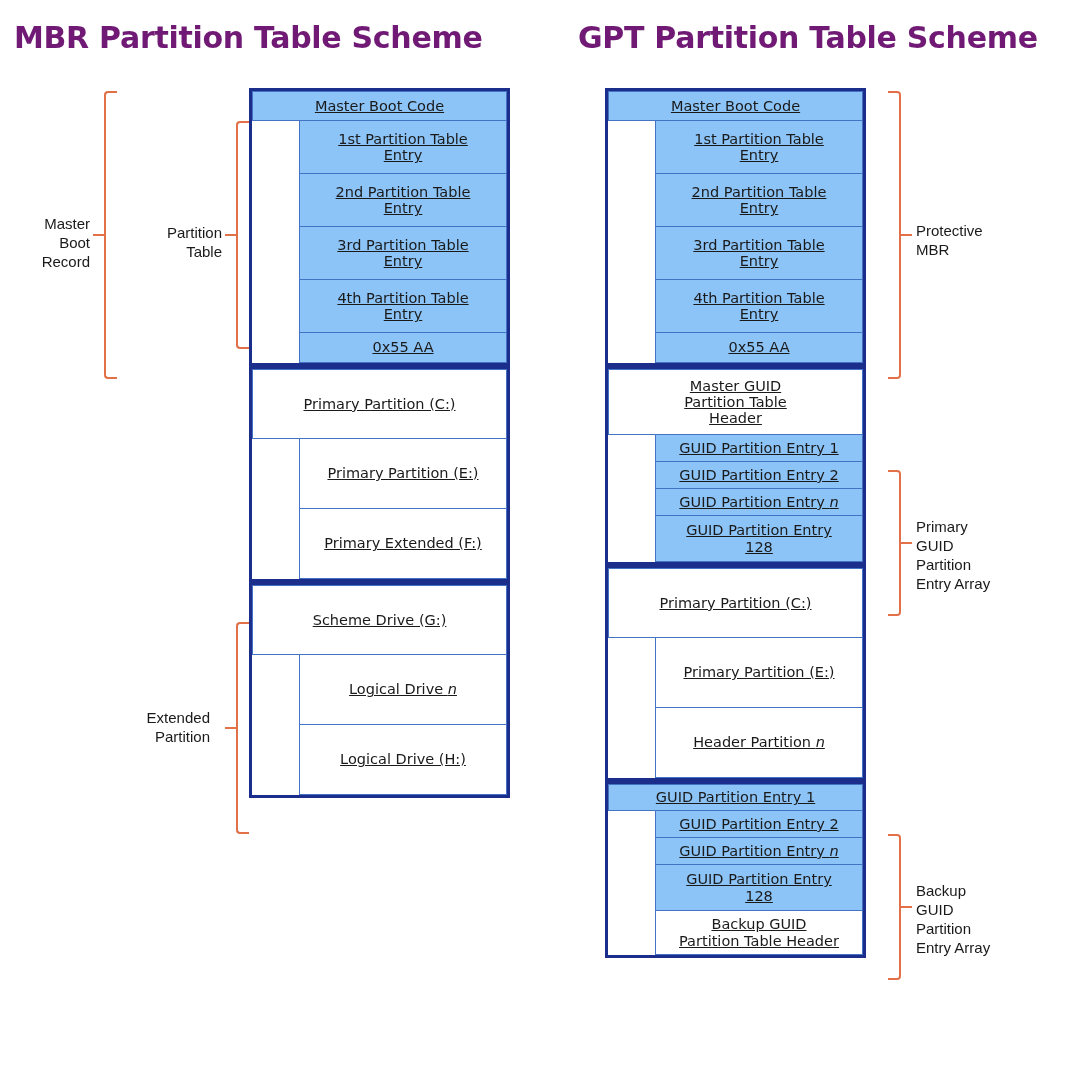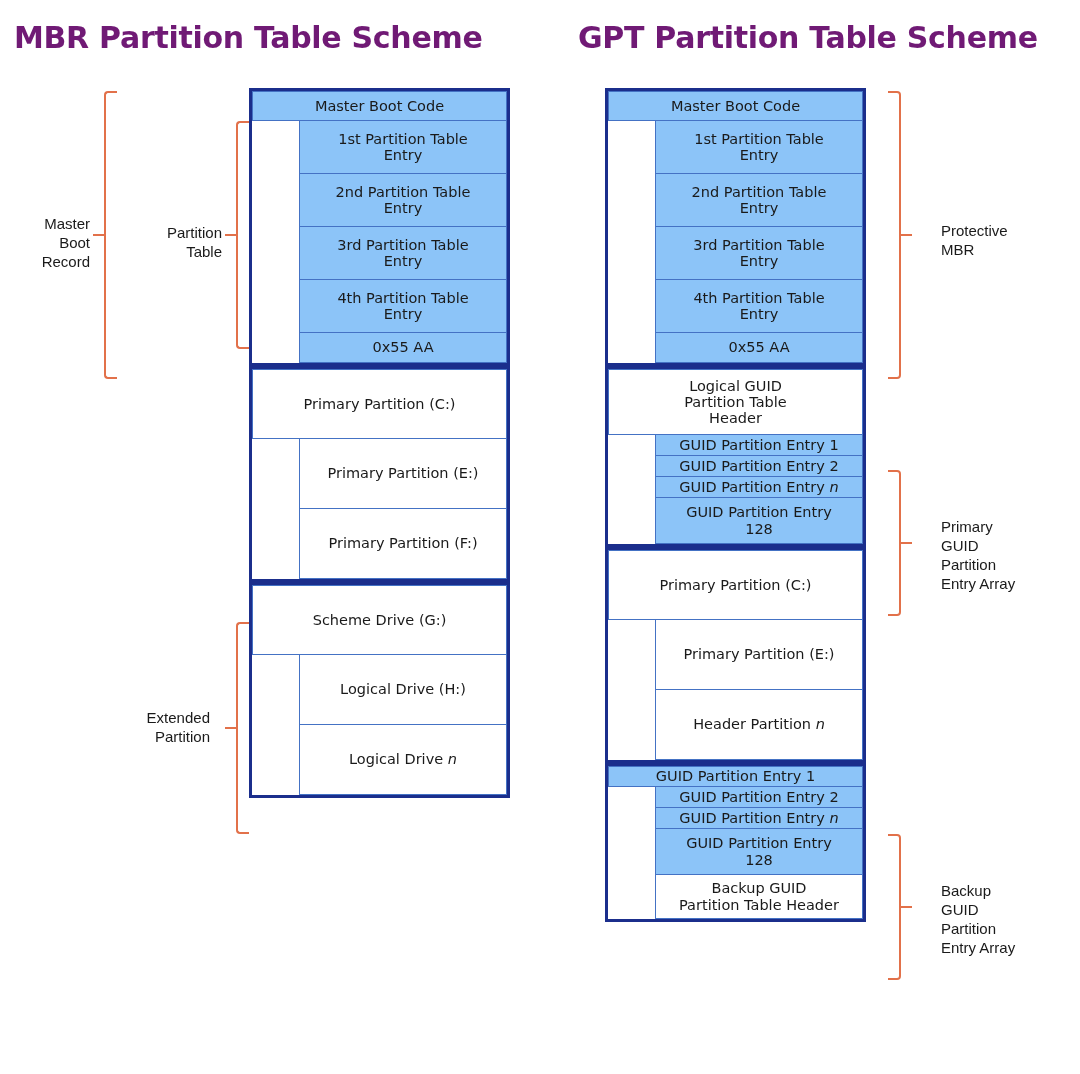--- a/index.html
+++ b/index.html
@@ -48,31 +48,32 @@
     display: flex;
     align-items: center;
     justify-content: center;
     text-align: center;
     font-family: "DejaVu Sans", sans-serif;
     font-size: 14.5px;
     color: #1a1a1a;
     line-height: 1.12;
     padding: 0 4px;
     background: #ffffff;
+    text-decoration: underline;
   }
   .row.blue { background: #8CC4F8; }
   .row + .row { border-top: none; margin-left: 47px; }
   .row i { font-style: italic; }
 
   
   .h30  { height: 30px; }
   .h46  { height: 46px; }
   .h53  { height: 53px; }
   .h70  { height: 70px; }
-  .h27  { height: 21px; }
+  .h27  { height: 27px; }
   .h66  { height: 66px; }
   .h44  { height: 44px; }
 
   
   .bracket {
     position: absolute;
     border: 2px solid #E2714A;
     border-right: none;
     border-radius: 4px 0 0 4px;
     width: 13px;
@@ -90,21 +91,21 @@
 
   .blabel {
     position: absolute;
     font-family: Liberation Sans, sans-serif;
     font-size: 15px;
     color: #1a1a1a;
     line-height: 1.26;
     white-space: pre-line;
   }
   .blabel.r { text-align: right; }
-  .blabel.l { text-align: left; margin-left: 25px; }
+  .blabel.l { text-align: left; }
 </style>
 </head>
 <body>
 
 <div class="scheme-title" id="mbr-title">MBR Partition Table Scheme</div>
 <div class="scheme-title" id="gpt-title">GPT Partition Table Scheme</div>
 
 <div class="col" id="mbr-col">
 
   <div class="group">
@@ -129,33 +130,33 @@
   </div>
 
   <div class="group">
     <div class="row h70">
         <span>Primary Partition (C:)</span>
       </div>
     <div class="row h70">
         <span>Primary Partition (E:)</span>
       </div>
     <div class="row h70">
-        <span>Primary Partition (F:)</span>
+        <span>Primary Extended (F:)</span>
       </div>
   </div>
 
   <div class="group">
     <div class="row h70">
         <span>Scheme Drive (G:)</span>
       </div>
     <div class="row h70">
+        <span><span>Logical Drive </span><i>n</i></span>
+      </div>
+    <div class="row h70">
         <span>Logical Drive (H:)</span>
-      </div>
-    <div class="row h70">
-        <span><span>Logical Drive </span><i>n</i></span>
       </div>
   </div>
 </div>
 
 <div class="bracket" style="left:104px; top:91px; height:288px;"></div>
 <div class="tick" style="left:93px; top:234px;"></div>
 <div class="blabel r" style="left:0px; top:215px; width:90px;">Master
 Boot
 Record</div>
 
@@ -187,21 +188,21 @@
     <div class="row blue h53">
         <span><span>4th Partition Table</span><br><span>Entry</span></span>
       </div>
     <div class="row blue h30">
         <span>0x55 AA</span>
       </div>
   </div>
 
   <div class="group">
     <div class="row h66">
-        <span><span>Logical GUID</span><br><span>Partition Table</span><br><span>Header</span></span>
+        <span><span>Master GUID</span><br><span>Partition Table</span><br><span>Header</span></span>
       </div>
     <div class="row blue h27">
         <span>GUID Partition Entry 1</span>
       </div>
     <div class="row blue h27">
         <span>GUID Partition Entry 2</span>
       </div>
     <div class="row blue h27">
         <span><span>GUID Partition Entry </span><i>n</i></span>
       </div>

